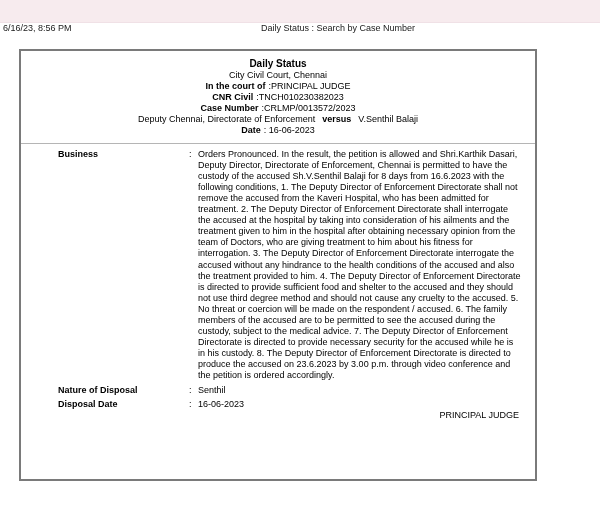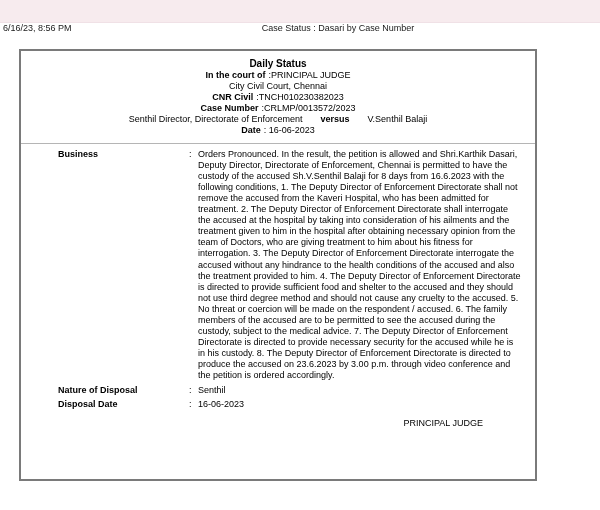--- a/index.html
+++ b/index.html
@@ -14,50 +14,50 @@
   .ph-title{position:absolute;left:338px;top:0;transform:translateX(-50%);white-space:nowrap;}
   .doc-box{
     box-sizing:border-box;width:518px;height:432px;margin:15px 0 0 19px;
     border:2px solid #7a7a7a;background:#fff;font-size:9px;line-height:11.1px;
   }
   .doc-head{text-align:center;padding-top:7px;}
   .doc-head div{margin:0;}
   .doc-title{font-size:10px;font-weight:bold;line-height:12px;}
   .lbl{font-weight:bold;}
   .hv{margin-left:3px;}
-  .vs{font-weight:bold;margin:0 18px;}
+  .vs{font-weight:bold;margin:0 7px;}
   hr.sep{border:none;border-top:1px solid #b5b5b5;margin:6px 0 5px 0;height:0;}
   .fields{padding:0 13px 0 37px;}
   .field-row{display:flex;align-items:flex-start;}
   .field-row + .field-row{margin-top:3px;}
   .field-label{flex:0 0 131px;width:131px;font-weight:bold;}
   .field-value{flex:1;display:flex;align-items:flex-start;}
   .fv-colon{flex:0 0 6px;}
   .fv-text{flex:1;margin-left:3px;}
-  .signature{text-align:right;padding-right:52px;margin-top:8px;}
+  .signature{text-align:right;padding-right:16px;}
 </style>
 </head>
 <body>
 
 <div class="topbar"></div>
 
 <div class="print-header">
   <span class="ph-date">6/16/23, 8:56 PM</span>
-  <span class="ph-title">Case Status : Dasari by Case Number</span>
+  <span class="ph-title">Daily Status : Search by Case Number</span>
 </div>
 
 <div class="doc-box">
 
   <div class="doc-head">
     <div class="doc-title">Daily Status</div>
+    <div>City Civil Court, Chennai</div>
     <div><span class="lbl">In the court of</span><span class="hv">:PRINCIPAL JUDGE</span></div>
-    <div>City Civil Court, Chennai</div>
     <div><span class="lbl">CNR Civil</span><span class="hv">:TNCH010230382023</span></div>
     <div><span class="lbl">Case Number</span><span class="hv">:CRLMP/0013572/2023</span></div>
-    <div><span>Senthil Director, Directorate of Enforcement</span><span class="vs">versus</span><span>V.Senthil Balaji</span></div>
+    <div><span>Deputy Chennai, Directorate of Enforcement</span><span class="vs">versus</span><span>V.Senthil Balaji</span></div>
     <div><span class="lbl">Date</span><span class="hv">: 16-06-2023</span></div>
   </div>
 
   <hr class="sep">
 
   <div class="fields">
 
     <div class="field-row">
       <div class="field-label">Business</div>
       <div class="field-value">

